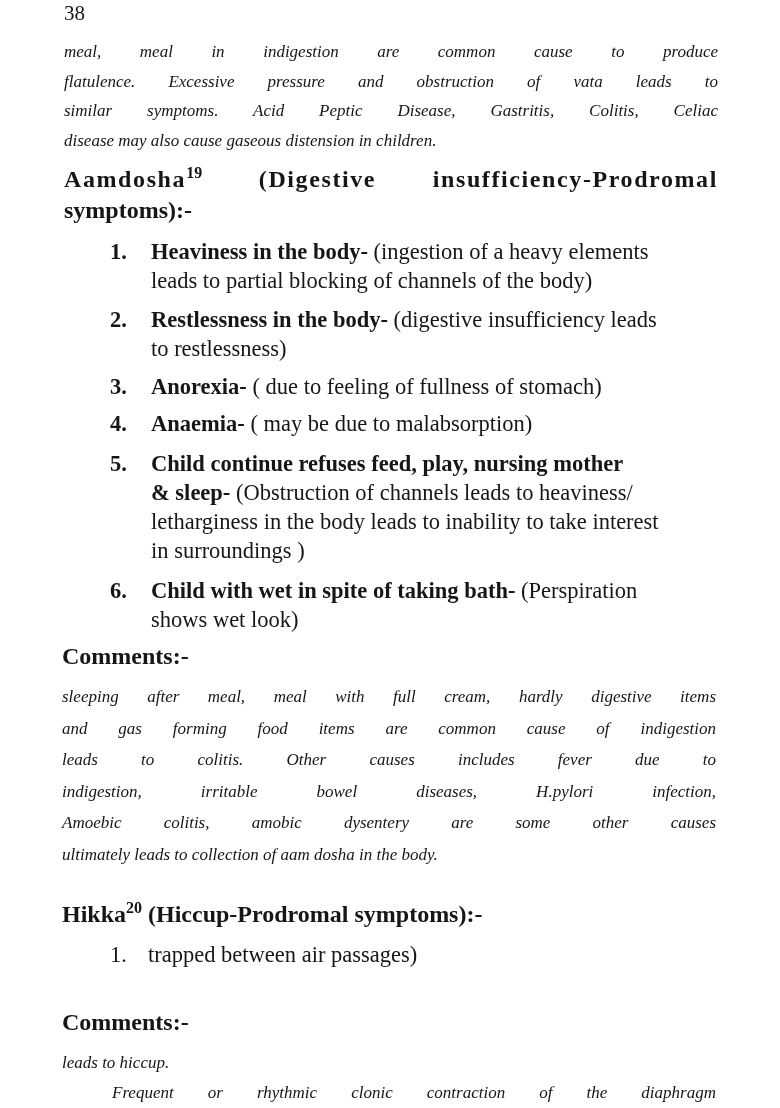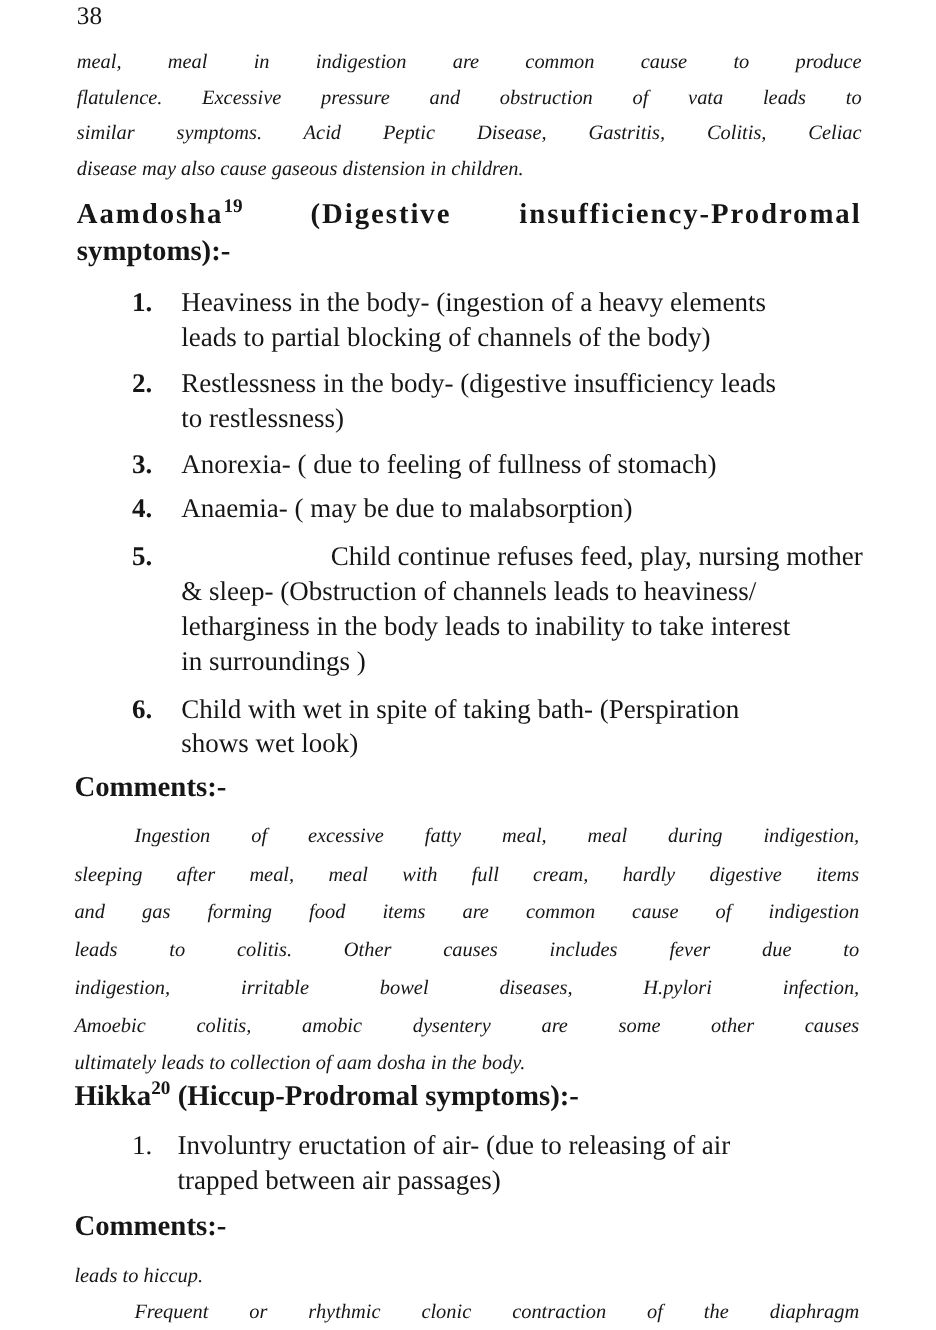--- a/index.html
+++ b/index.html
@@ -16,21 +16,21 @@
   .para { font-size: 17px; line-height: 29.5px; text-align: justify; margin: 0; font-style: italic; }
   .para .line { display: block; text-align: justify; text-align-last: justify; white-space: nowrap; }
   .para .line.last { text-align-last: left; }
   .heading { font-weight: bold; font-size: 24px; line-height: 31px; margin: 0; }
   .heading sup { font-size: 16px; vertical-align: 9px; line-height: 0; }
   .spaced { letter-spacing: 1.6px; }
   .list-item { position: absolute; left: 110px; width: 610px; font-size: 22.5px; line-height: 29px; }
   .list-item .num { position: absolute; left: 0; top: 0; font-weight: bold; }
   .list-item .body { position: absolute; left: 41px; width: 568px; }
   .list-item .body .line { display: block; white-space: nowrap; }
-  .list-item .term { font-weight: normal; text-align: right; }
+  .list-item .term { font-weight: bold; }
   .num.light { font-weight: normal; }
   .indent { display: inline-block; width: 50px; }
 </style>
 </head>
 <body>
 
 <div class="page">
 
   <div class="running-header">
     <span class="page-num">38</span>
@@ -94,37 +94,35 @@
     <span class="num">6.</span>
     <div class="body">
       <span class="line"><span class="term">Child with wet in spite of taking bath-</span><span> (Perspiration</span></span>
       <span class="line">shows wet look)</span>
     </div>
   </div>
 
   <div class="block heading" style="top:641px; left:62px;">Comments:-</div>
 
   <div class="block para" style="top:681px; left:62px; width:654px; line-height:31.5px;">
-    <span class="line"><span class="indent"></span><span>Ingestion of excessive fatty meal, meal during indigestion,</span></span>
     <span class="line">sleeping after meal, meal with full cream, hardly digestive items</span>
     <span class="line">and gas forming food items are common cause of indigestion</span>
     <span class="line">leads to colitis. Other causes includes fever due to</span>
     <span class="line">indigestion, irritable bowel diseases, H.pylori infection,</span>
     <span class="line">Amoebic colitis,  amobic dysentery are some other causes</span>
     <span class="line last">ultimately leads to collection of aam dosha in the body.</span>
   </div>
 
   <div class="block heading" style="top:899px; left:62px;">
     <span>Hikka</span><sup>20</sup><span> (Hiccup-Prodromal symptoms):-</span>
   </div>
 
   <div class="list-item" style="top:940px; left:110px;">
     <span class="num light">1.</span>
     <div class="body" style="left:38px;">
-      <span class="line"><span class="term">Involuntry eructation of air</span><span>- (due to releasing of air</span></span>
       <span class="line">trapped between air passages)</span>
     </div>
   </div>
 
   <div class="block heading" style="top:1007px; left:62px;">Comments:-</div>
 
   <div class="block para" style="top:1048px; left:62px; line-height:30px;">
     <span class="line last">leads to hiccup.</span>
     <span class="line"><span class="indent"></span><span>Frequent or rhythmic clonic contraction of the diaphragm</span></span>
   </div>

